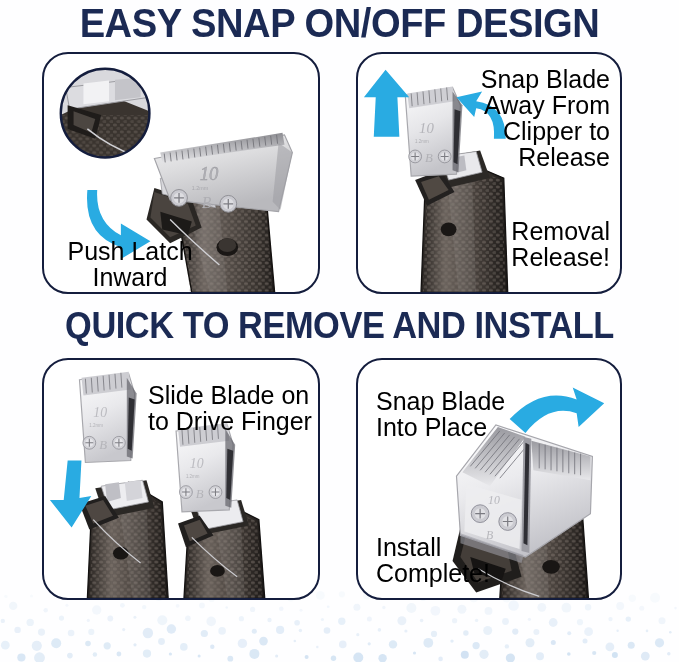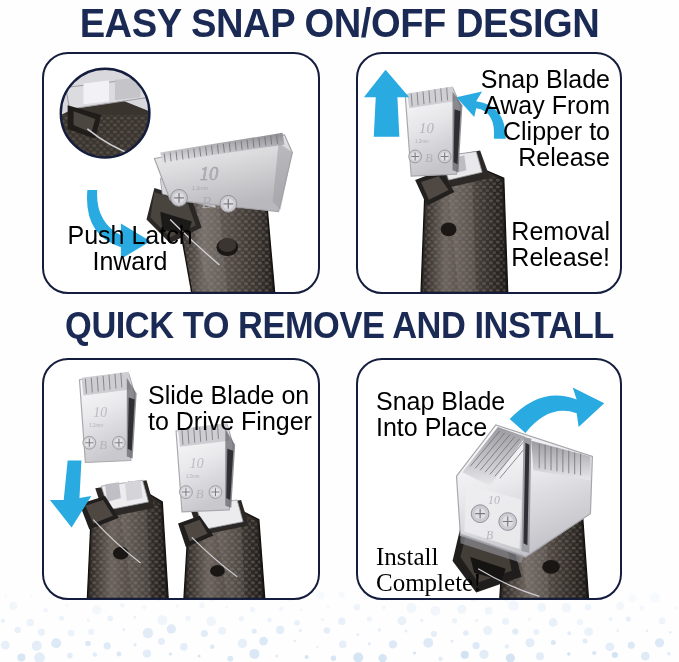--- a/index.html
+++ b/index.html
@@ -74,26 +74,26 @@
     font-family:"Liberation Sans", sans-serif;
     font-weight:normal;
     white-space:pre-line;
     z-index:6;
   }
   .cap-right { text-align:right; }
   .cap-left  { text-align:left;margin-top:8px; }
   .cap-center{ text-align:center; }
 
   
-  #cap-1      { left:6px;   top:168px; width:160px; text-align:center; }
+  #cap-1      { left:6px;   top:184px; width:160px; text-align:center; }
   #cap-2a     { right:10px; top:12px;  width:175px; }
   #cap-2b     { right:10px; top:164px; width:175px; }
   #cap-3      { left:104px; top:14px;  width:165px; }
   #cap-4a     { left:18px;  top:20px;  width:160px; }
-  #cap-4b     { left:18px;  top:176px; width:160px;font-family:Liberation Serif, serif; }
+  #cap-4b     { left:18px;  top:166px; width:160px; }
 
   
   .art {
     position:absolute;
     inset:0;
     z-index:2;
   }
   .arrow-layer {
     position:absolute;
     inset:0;

